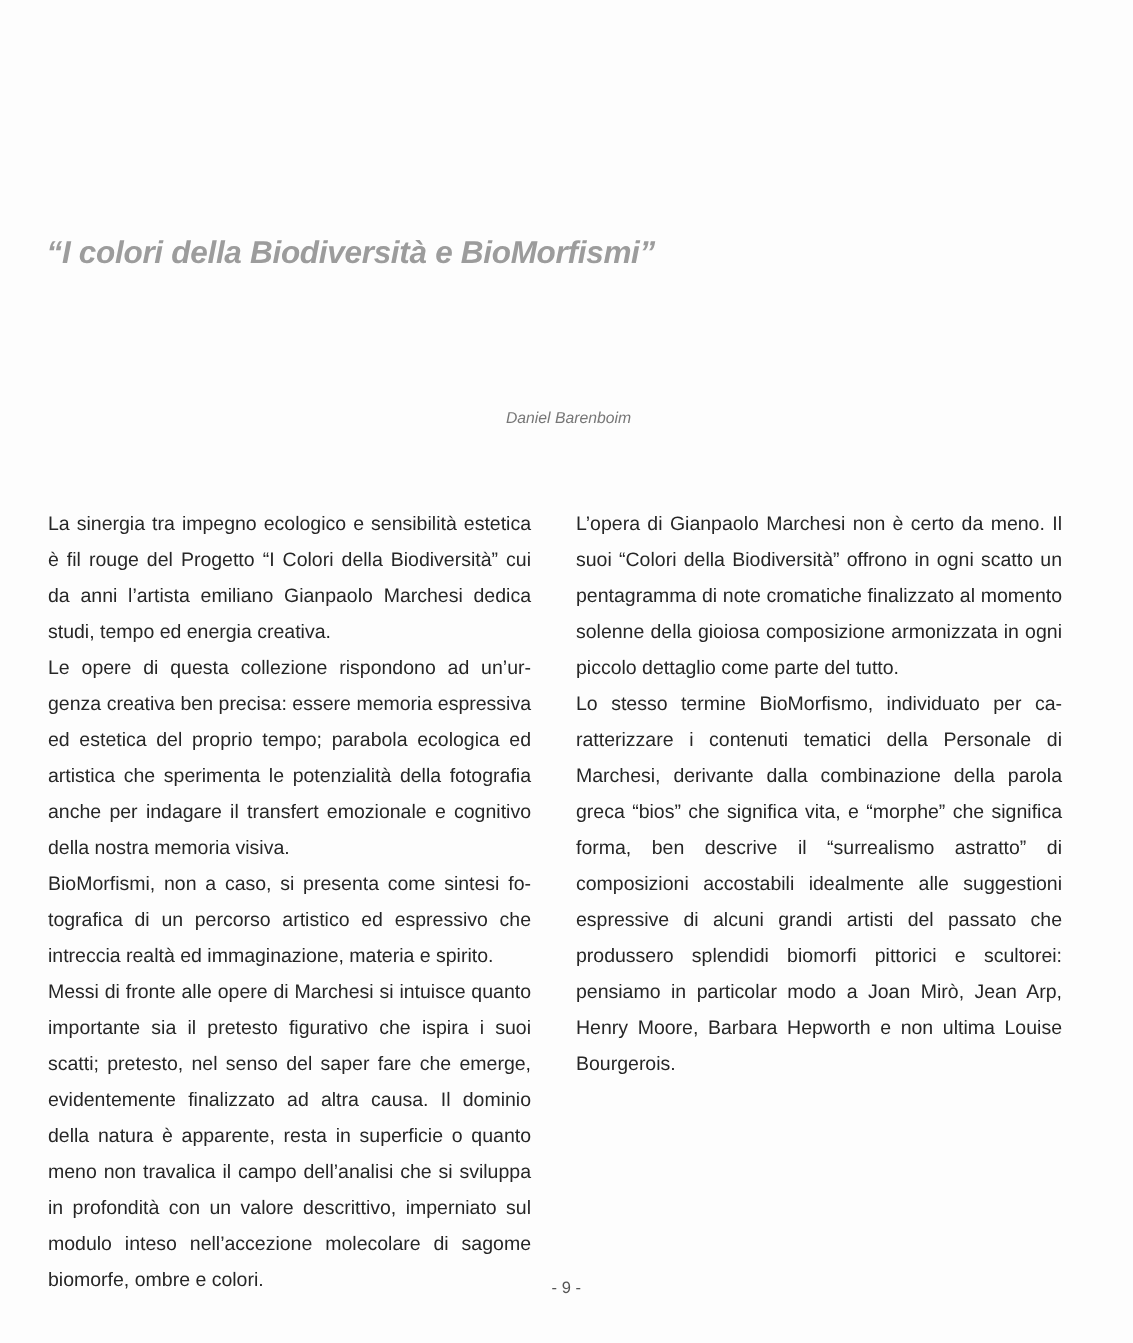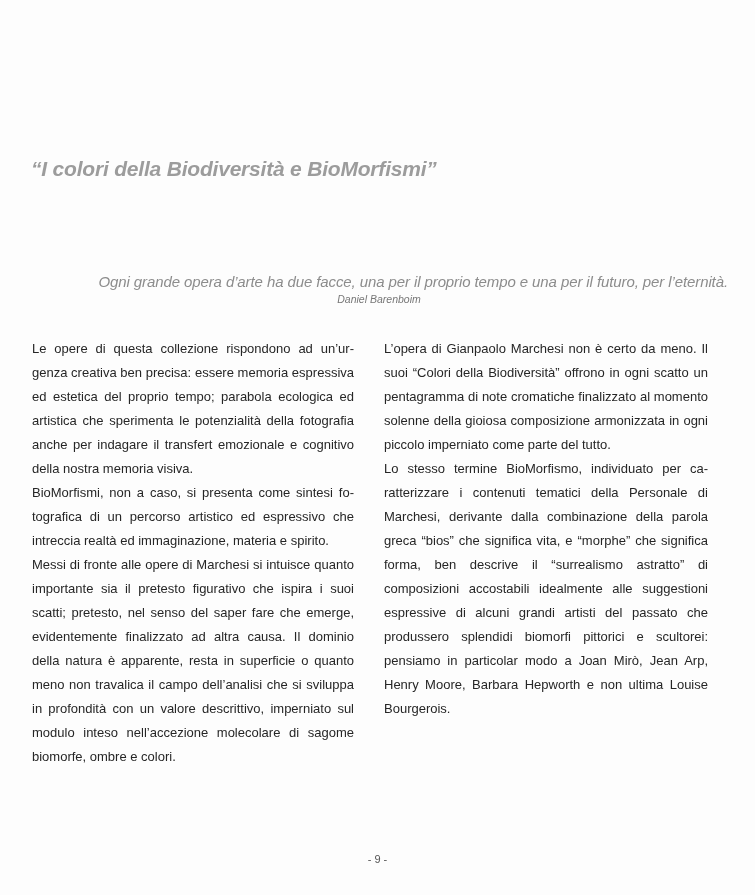--- a/index.html
+++ b/index.html
@@ -36,28 +36,28 @@
   }
 </style>
 </head>
 <body>
 
 <div class="title-block">
   <div class="title-line1">“I colori della Biodiversità e BioMorfismi”</div>
 </div>
 
 <div class="epigraph">
-  <div class="epigraph-quote">Ogni grande opera d’arte ha due facce, una per il proprio tempo e una per il futuro, per l’eternità.</div>
   <div class="epigraph-author">Daniel Barenboim</div>
 </div>
 
 <div class="column col-left">
+  <p>La sinergia tra impegno ecologico e sensibilità esteti­ca è fil rouge del Progetto “I Colori della Biodiversità” cui da anni l’artista emiliano Gianpaolo Marchesi de­dica studi, tempo ed energia creativa.</p>
   <p>Le opere di questa collezione rispondono ad un’ur­genza creativa ben precisa: essere memoria espressi­va ed estetica del proprio tempo; parabola ecologica ed artistica che sperimenta le potenzialità della foto­grafia anche per indagare il transfert emozionale e cognitivo della nostra memoria visiva.</p>
   <p>BioMorfismi, non a caso, si  presenta come sintesi fo­tografica di un percorso artistico ed espressivo che intreccia realtà ed immaginazione, materia e spirito.</p>
   <p>Messi di fronte alle opere di Marchesi si intuisce quanto importante sia il pretesto figurativo che ispira i suoi scatti; pretesto, nel senso del saper fare che emerge, evidentemente finalizzato ad altra causa. Il dominio della natura è apparente, resta in superficie o quanto meno non travalica il campo dell’analisi che si sviluppa in profondità con un valore descrittivo, imperniato sul modulo inteso nell’accezione moleco­lare di sagome biomorfe, ombre e colori.</p>
 </div>
 
 <div class="column col-right">
-  <p>L’opera di Gianpaolo Marchesi non è certo da meno. Il suoi “Colori della Biodiversità” offrono in ogni scat­to un pentagramma di note cromatiche finalizzato al momento solenne della gioiosa composizione armo­nizzata in ogni piccolo imperniato come parte del tutto.</p>
+  <p>L’opera di Gianpaolo Marchesi non è certo da meno. Il suoi “Colori della Biodiversità” offrono in ogni scat­to un pentagramma di note cromatiche finalizzato al momento solenne della gioiosa composizione armo­nizzata in ogni piccolo dettaglio come parte del tutto.</p>
   <p>Lo stesso termine BioMorfismo, individuato per ca­ratterizzare i contenuti tematici della Personale di Marchesi, derivante dalla combinazione della parola greca “bios” che significa vita, e “morphe” che signi­fica forma, ben descrive il “surrealismo astratto” di composizioni accostabili idealmente   alle suggestio­ni espressive di alcuni grandi artisti del passato che produssero  splendidi biomorfi pittorici e scultorei: pensiamo in particolar modo a Joan Mirò, Jean Arp, Henry Moore, Barbara Hepworth e non ultima  Loui­se Bourgerois.</p>
 </div>
 
 <div class="page-number">- 9 -</div>
 
 </body></html>

